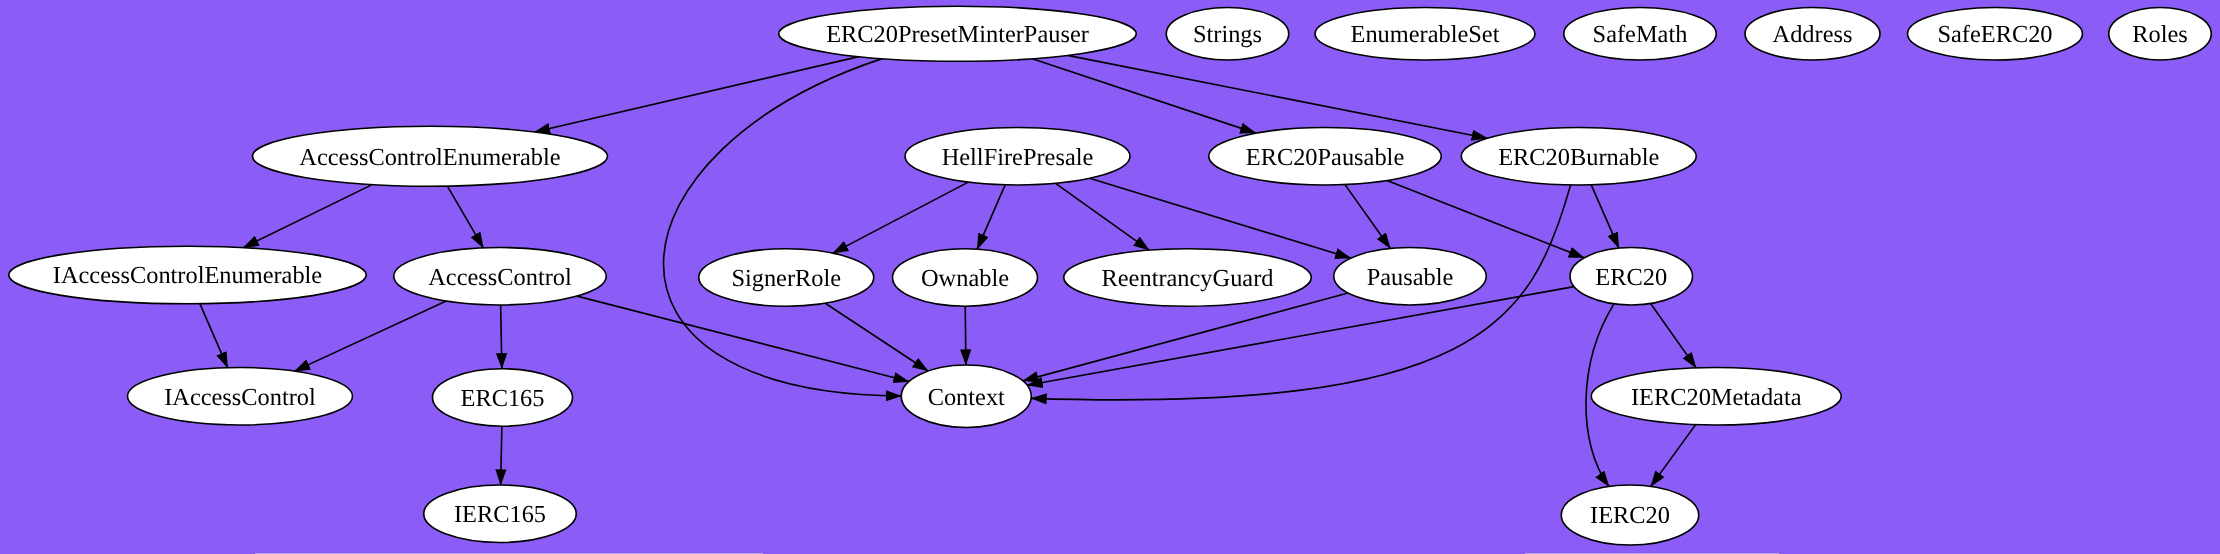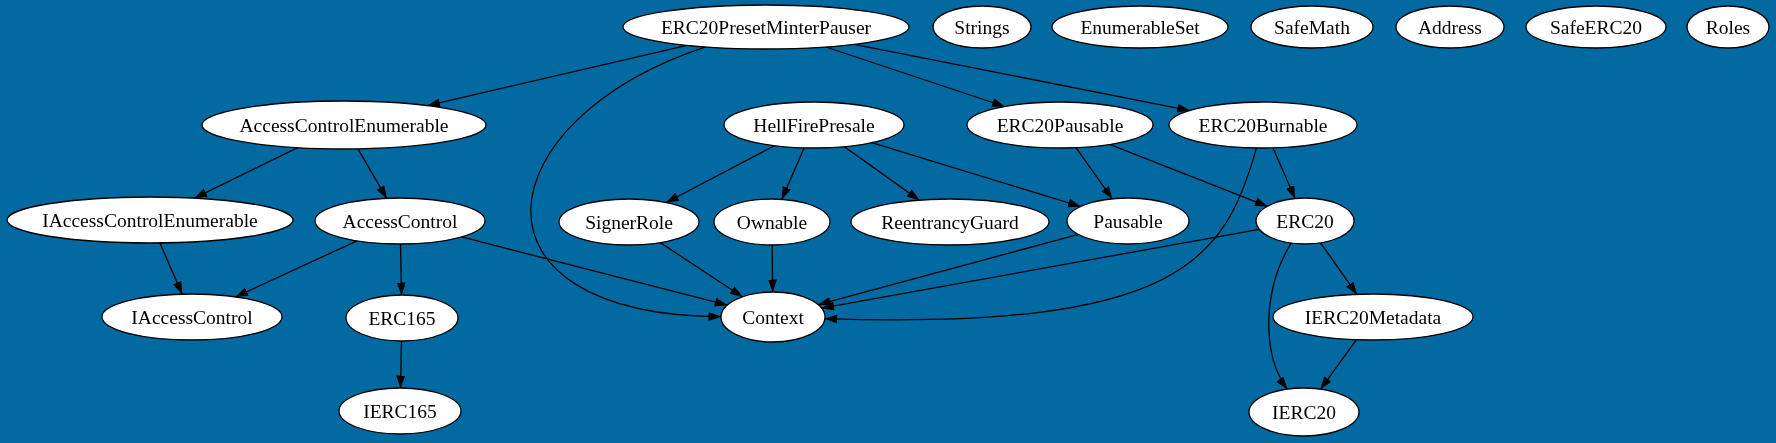--- a/index.html
+++ b/index.html
@@ -4,21 +4,21 @@
 <style>
   html, body {
     margin: 0;
     padding: 0;
     background: #ffffff;
   }
   .canvas {
     position: relative;
     width: 1776px;
     height: 443px;
-    background: #0369a1;
+    background: #8b5cf6;
     overflow: hidden;
   }
   svg text {
     font-family: "Liberation Serif", "DejaVu Serif", serif;
     font-size: 19.5px;
     fill: #000000;
     text-anchor: middle;
   }
   svg ellipse {
     fill: #ffffff;

